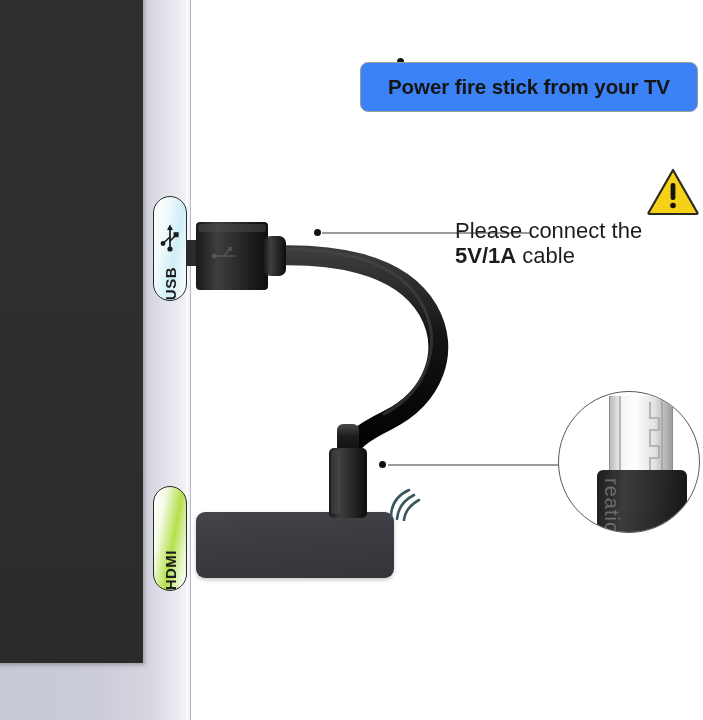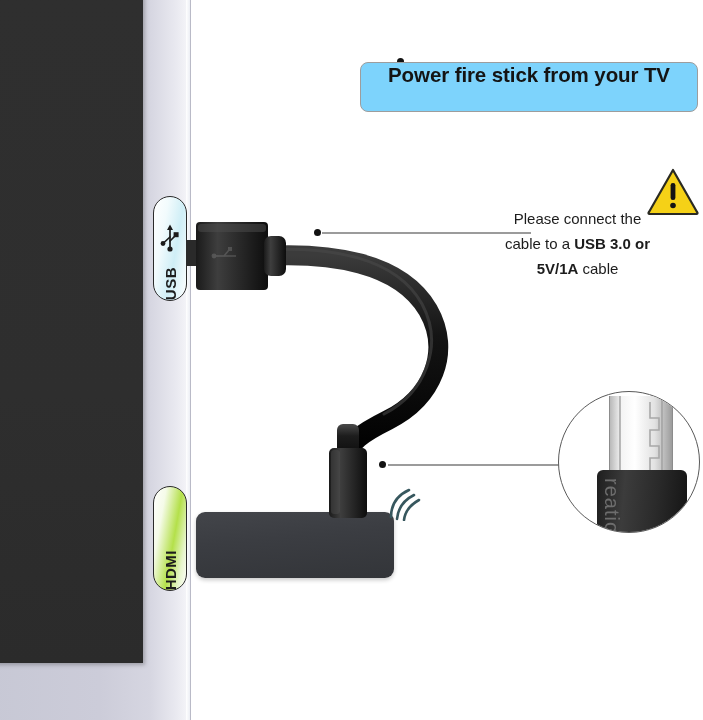--- a/index.html
+++ b/index.html
@@ -110,23 +110,23 @@
 
   
   .callout-box {
     position: absolute;
     left: 360px;
     top: 62px;
     width: 338px;
     height: 50px;
     border: 1.4px solid #9d9d9d;
     border-radius: 8px;
-    background: #7dd3fc;
+    background: #3b82f6;
     display: flex;
-    align-items: flex-start;
+    align-items: center;
     justify-content: center;
     box-sizing: border-box;
   }
   .callout-box-text {
     font-size: 20.5px;
     font-weight: 700;
     color: #141414;
     letter-spacing: -0.1px;
     white-space: nowrap;
   }
@@ -135,24 +135,24 @@
   .warn-triangle {
     position: absolute;
     left: 647px;
     top: 167px;
     width: 52px;
     height: 48px;
   }
   .warn-text {
     position: absolute;
     left: 455px;
-    top: 206px;
+    top: 218px;
     width: 245px;
-    text-align: center;
-    font-size: 15px;
+    text-align: left;
+    font-size: 22px;
     line-height: 25px;
     color: #1c1c1c;
   }
   .warn-text b { font-weight: 700; }
 
   
   .detail-circle {
     position: absolute;
     left: 558px;
     top: 391px;
@@ -304,21 +304,20 @@
   <div class="warn-triangle">
     <svg width="52" height="48" viewBox="0 0 52 48">
       <path d="M26 3 L50 45 Q51.5 47 48.5 47 L3.5 47 Q0.5 47 2 45 Z" fill="#F5D117" stroke="#2a2a22" stroke-width="2.2" stroke-linejoin="round"></path>
       <rect x="23.6" y="16" width="4.8" height="17" rx="2.2" fill="#141414"></rect>
       <circle cx="26" cy="38.5" r="2.8" fill="#141414"></circle>
     </svg>
   </div>
 
   <div class="warn-text">
     <div>Please connect the</div>
-    <div><span>cable to a </span><b>USB 3.0 or</b></div>
     <div><b>5V/1A</b><span> cable</span></div>
   </div>
 
   <div class="detail-circle">
     <div class="dc-plug-shell">
       <svg width="62" height="78" viewBox="0 0 62 78" style="position:absolute;left:0;top:0;">
         <line x1="10" y1="0" x2="10" y2="78" stroke="#9f9f9f" stroke-width="1.4"></line>
         <line x1="52" y1="0" x2="52" y2="78" stroke="#9f9f9f" stroke-width="1.4"></line>
         <path d="M40 6 L40 22 L49 22 L49 34 L40 34 L40 50 L49 50 L49 62 L40 62 L40 76" fill="none" stroke="#a8a8a8" stroke-width="1.6"></path>
       </svg>

